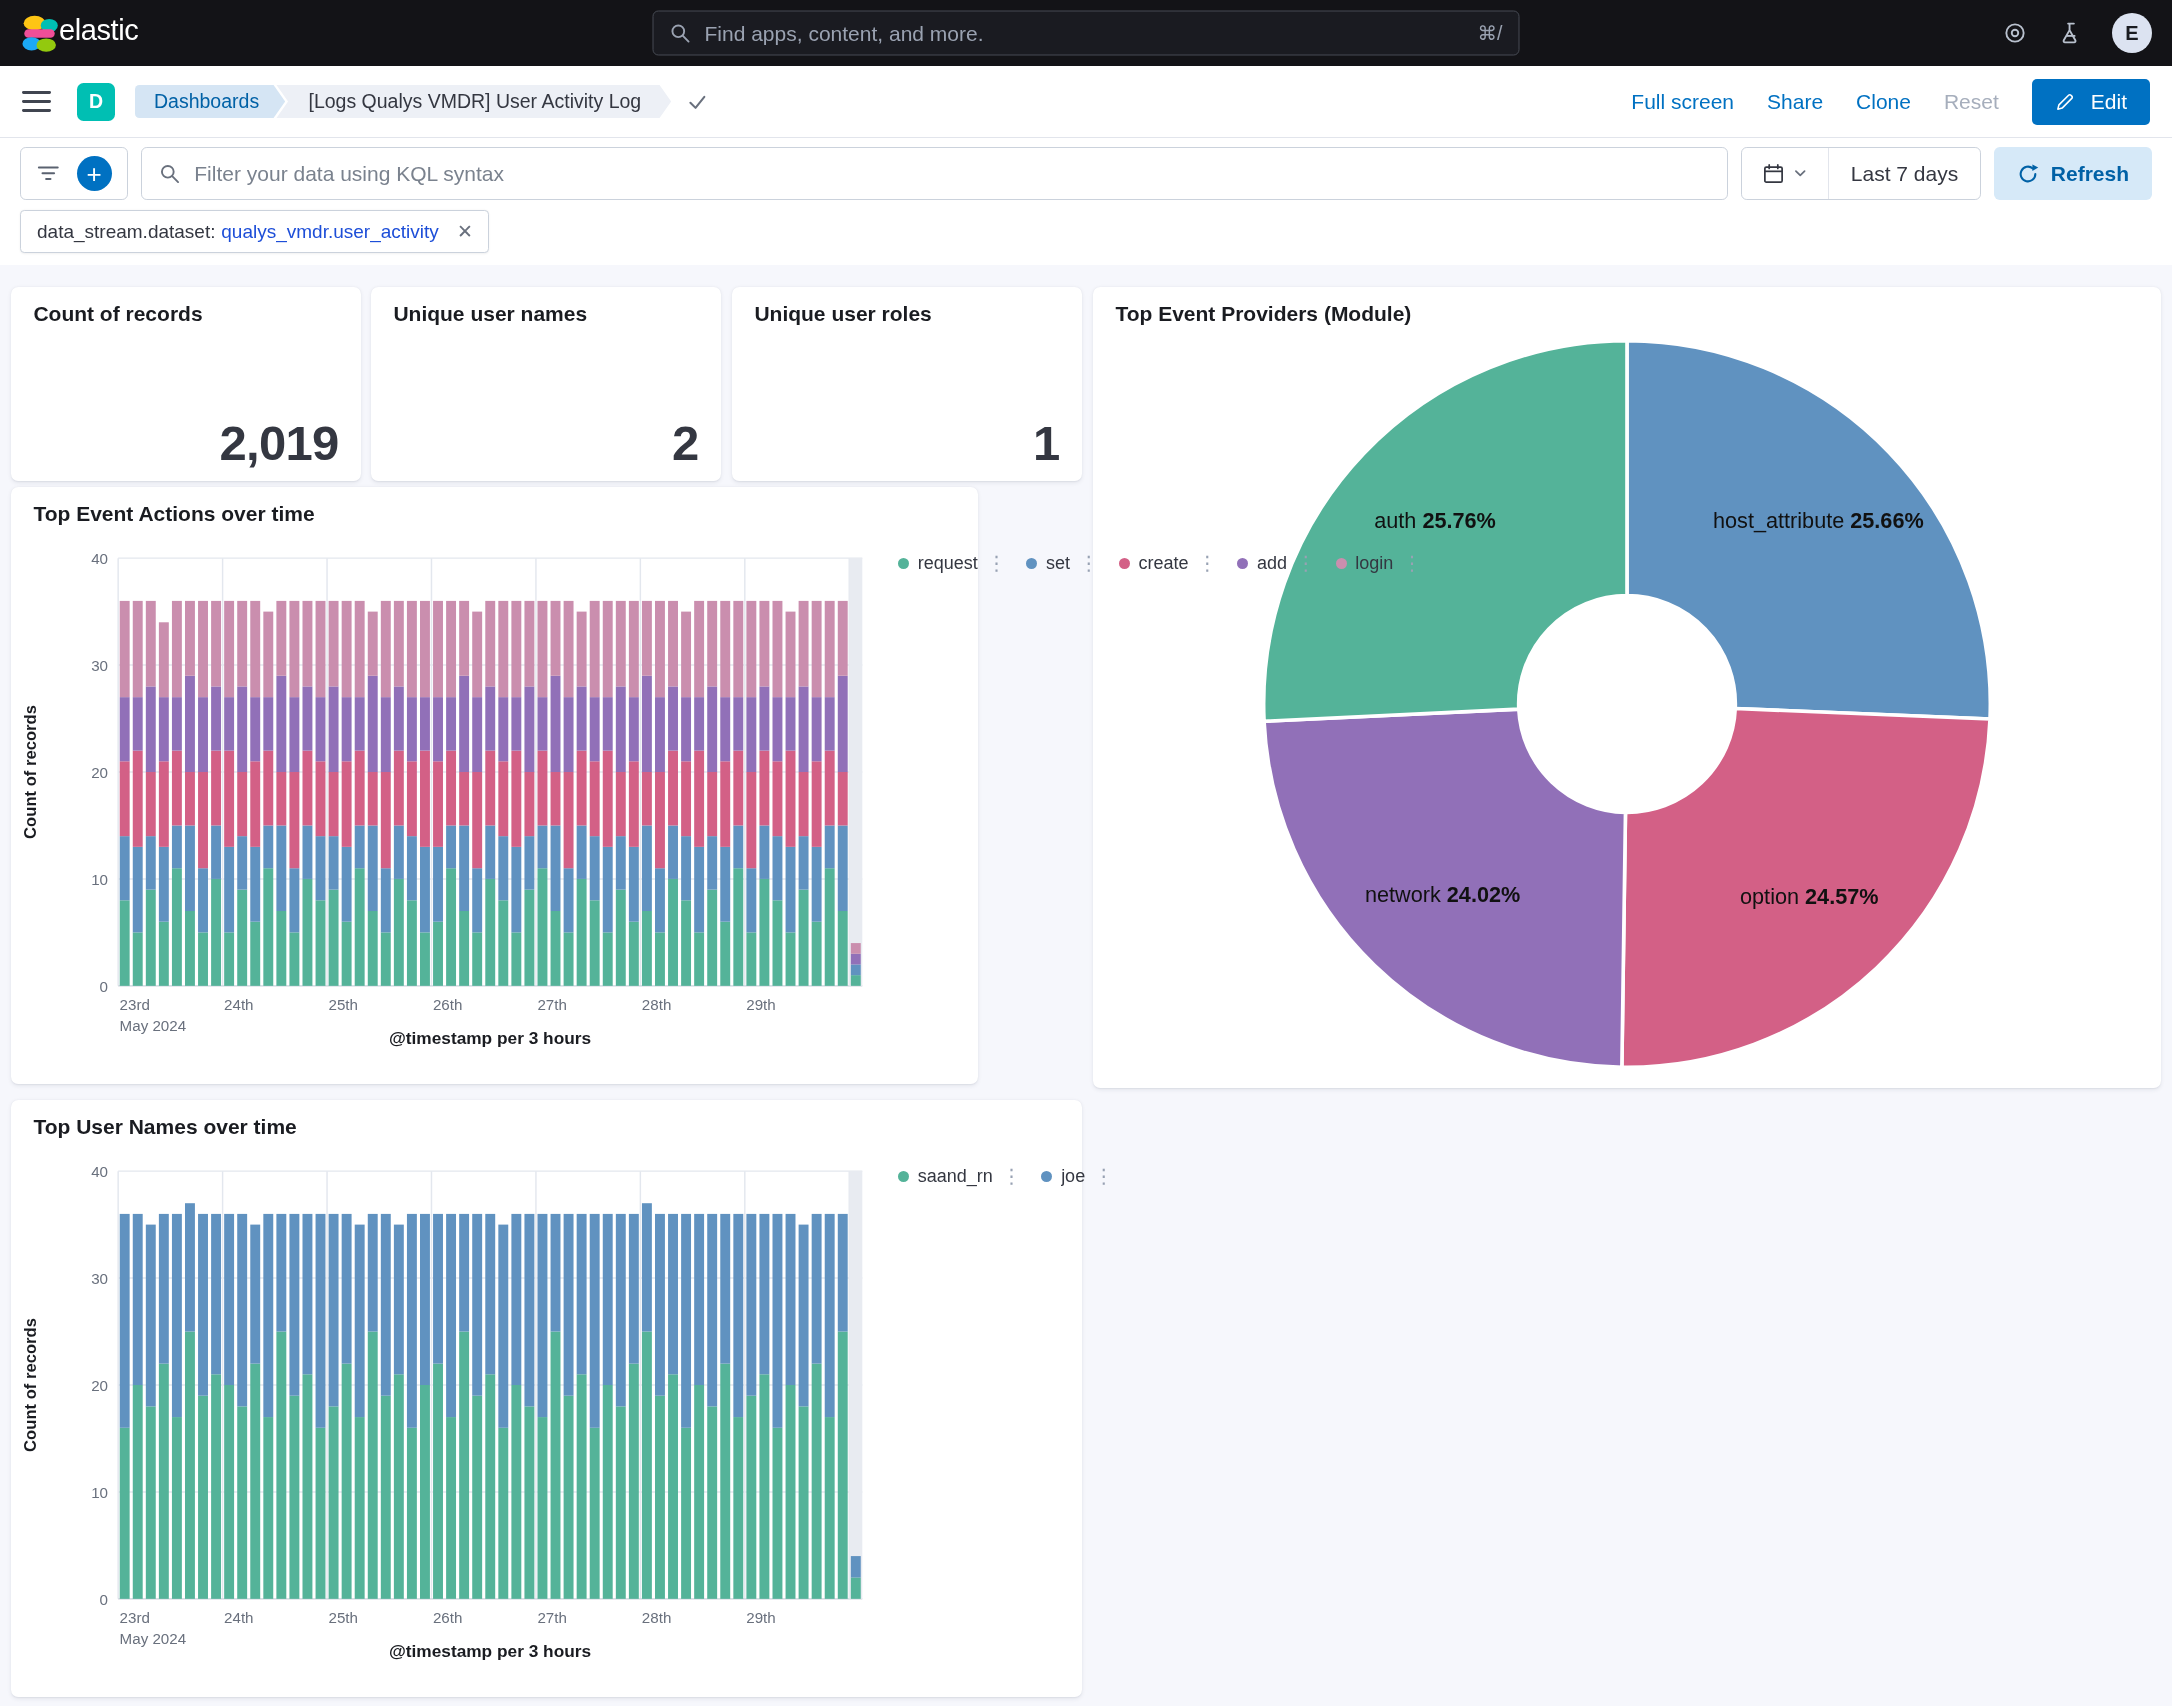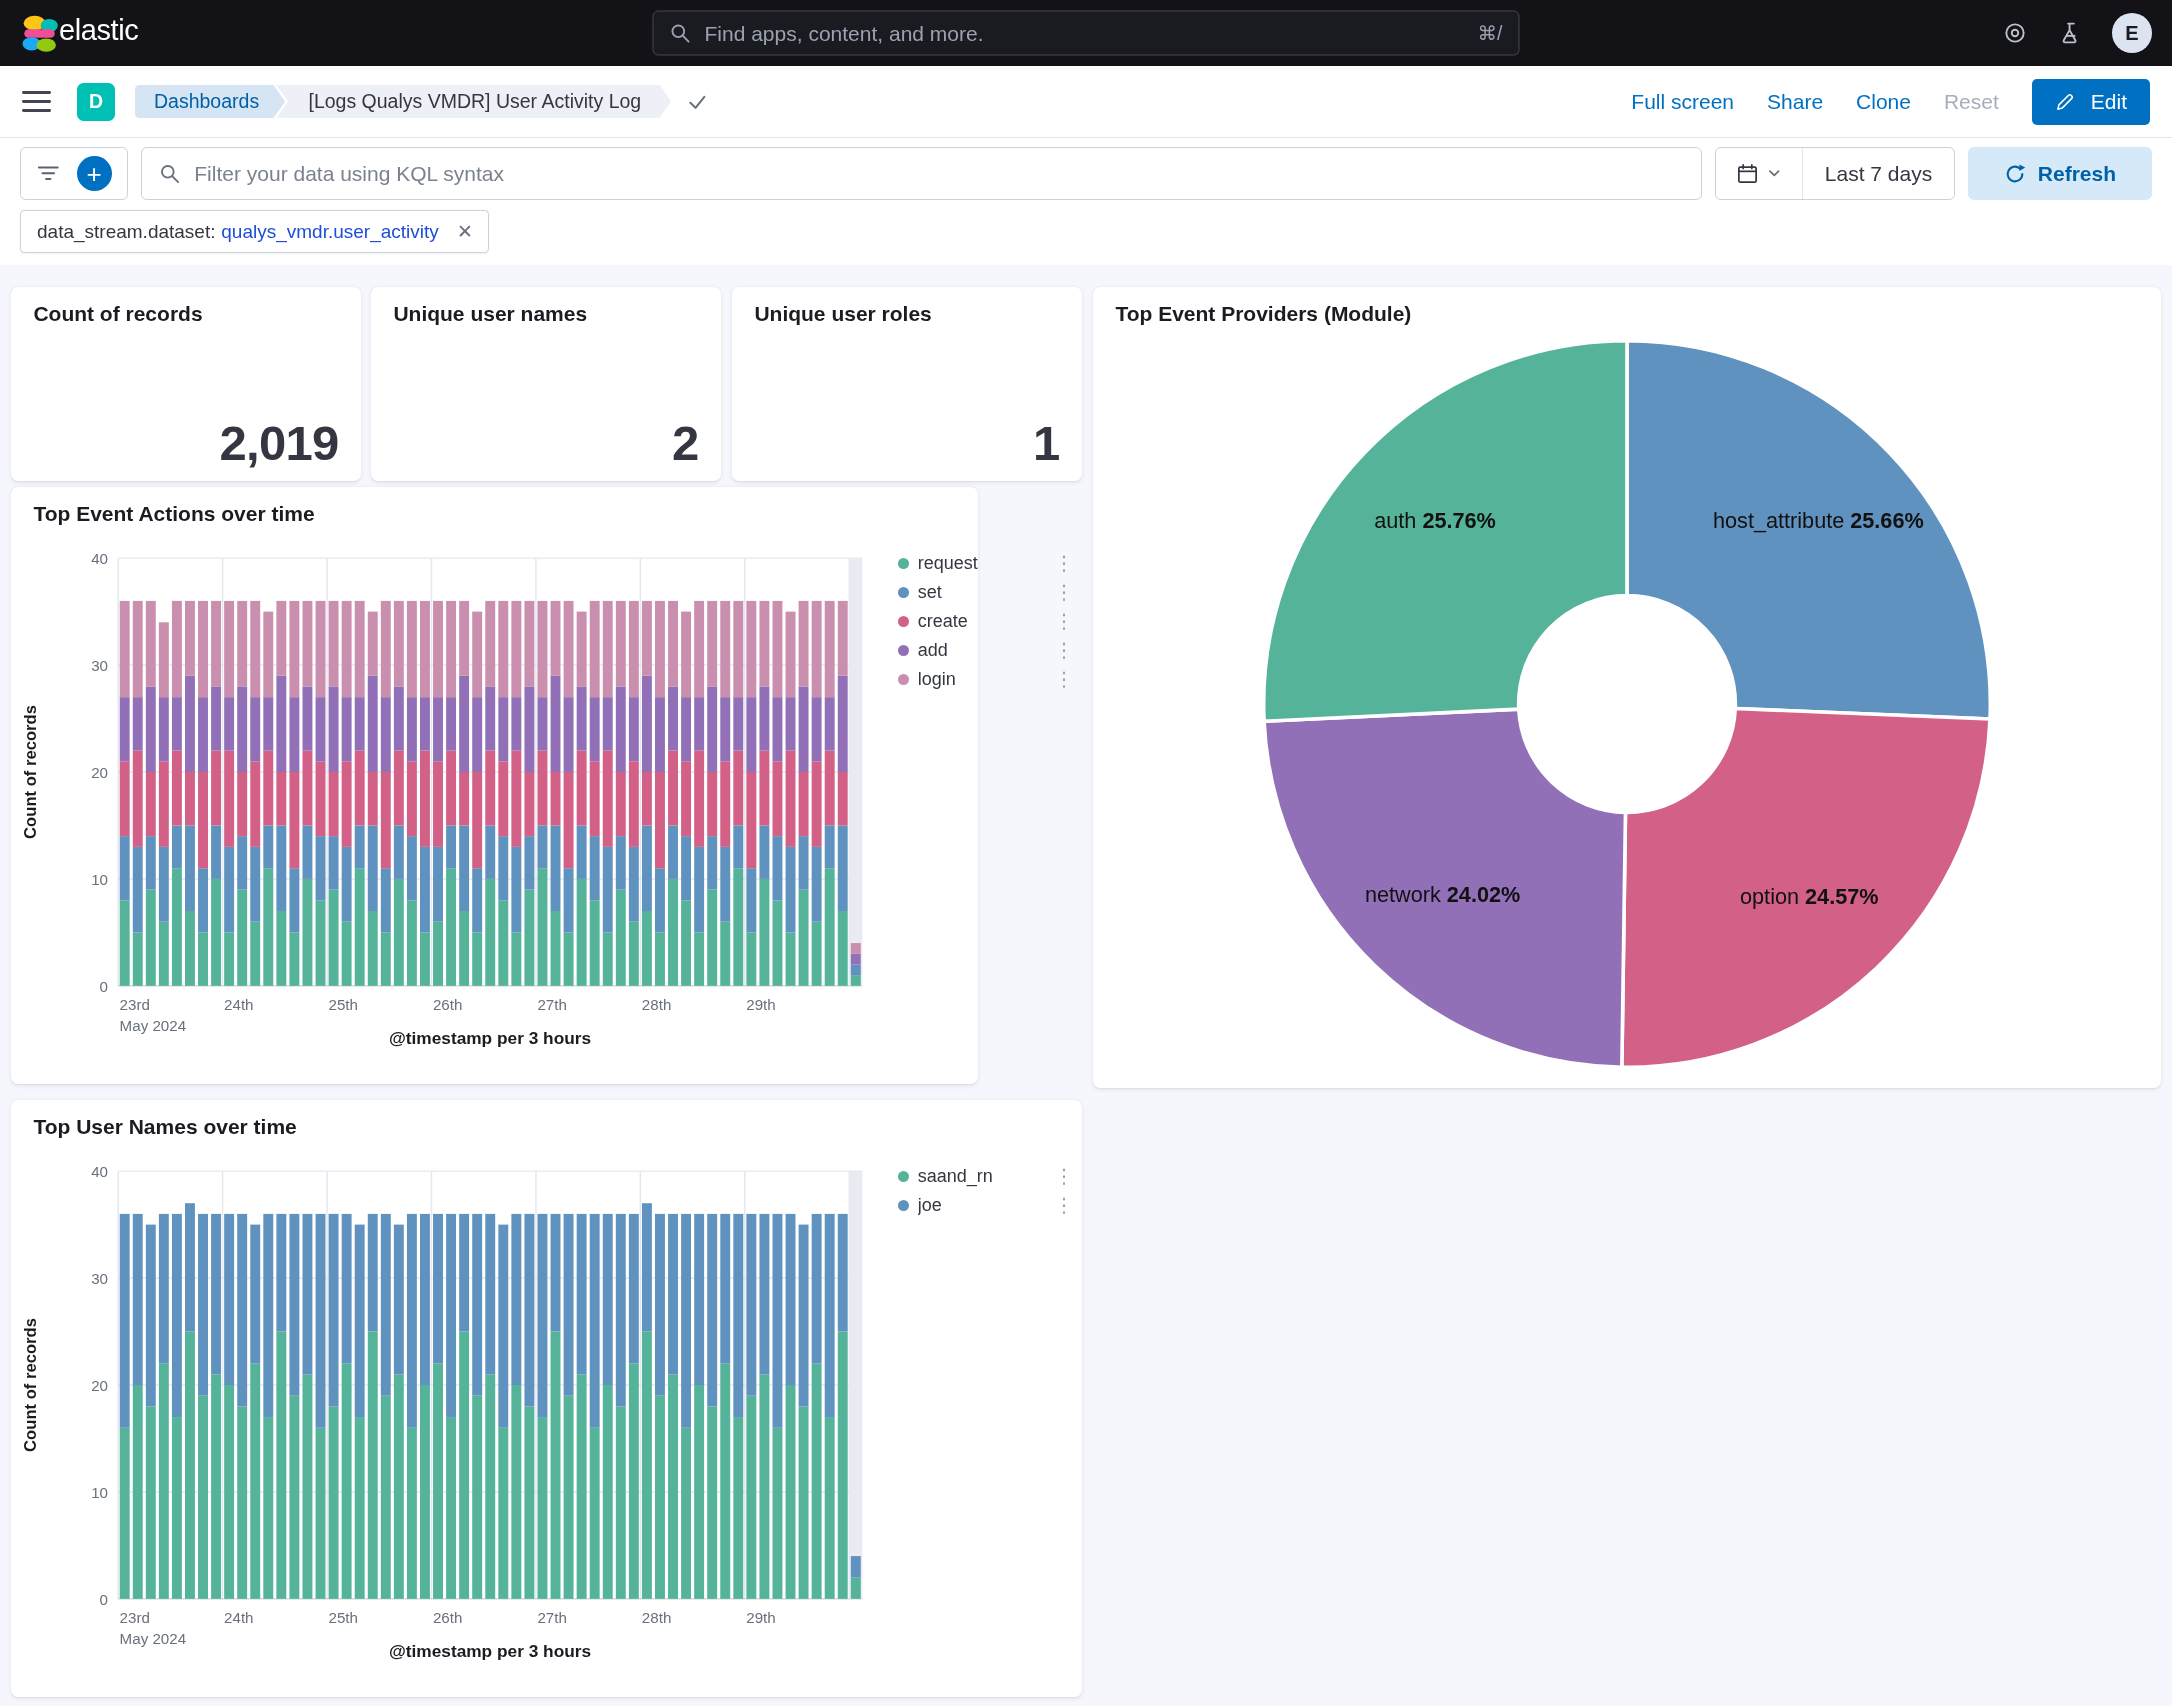--- a/index.html
+++ b/index.html
@@ -45,41 +45,41 @@
   .plus-btn { width:35px; height:35px; border-radius:50%; background:#0071C2; color:#fff; font-size:26px; line-height:1;
     display:flex; align-items:center; justify-content:center; border:none; cursor:pointer; }
   .kql-input { flex:1; height:53px; border:0.7px solid #CBD2DC; border-radius:5.8px; background:#fff; display:flex;
     align-items:center; padding:0 17.3px; gap:13px; }
   .kql-input input { flex:1; border:none; outline:none; font-size:21px; color:#343741; font-family:inherit; }
   .kql-input input::placeholder { color:#7A828E; }
   .date-picker { display:flex; align-items:center; height:53px; border:0.7px solid #CBD2DC; border-radius:5.8px; background:#fff; }
   .dp-cal { width:87px; height:100%; display:flex; align-items:center; justify-content:center; gap:7.2px;
     border-right:0.7px solid #E2E5EC; color:#343741; cursor:pointer; }
   .dp-range { padding:0 22px; font-size:21px; color:#343741; white-space:nowrap; cursor:pointer; }
-  .refresh-btn { height:53px; padding:0 36px; border-radius:5.8px; background:#D6E9F8; color:#0061A6; font-size:21px; font-weight:600;
+  .refresh-btn { height:53px; padding:0 23px; border-radius:5.8px; background:#D6E9F8; color:#0061A6; font-size:21px; font-weight:600;
     display:flex; align-items:center; gap:11.6px; border:none; cursor:pointer; font-family:inherit; }
 
   
   .pill-row { background:#fff; height:56px; padding:1.4px 20px 0; display:flex; }
   .filter-pill { display:inline-flex; align-items:center; height:43px; padding:0 8.7px 0 16px; background:#fff;
     border:0.7px solid #CBD2DC; border-radius:4.3px; font-size:19px; box-shadow:0 0.7px 2.2px rgba(0,0,0,0.06); }
   .pill-field { color:#343741; margin-right:5.8px; }
   .pill-value { color:#1d4ed8; font-weight:500; }
   .pill-close { margin-left:11.6px; color:#69707D; font-size:19px; width:29px; height:29px; display:flex; align-items:center;
     justify-content:center; border-radius:2.9px; cursor:pointer; }
 
   
   .dashboard { position:relative; height:1441px; background:#F6F7FC; }
   .panel { position:absolute; background:#fff; border-radius:7.2px;
     box-shadow:0 1.4px 4.3px rgba(25,35,60,0.08), 0 0.7px 1.4px rgba(25,35,60,0.06); }
   .panel-title { position:absolute; left:22.4px; top:14.5px; font-size:21px; font-weight:700; color:#1A1C21; }
   .metric-value { position:absolute; right:22.4px; bottom:10px; font-size:49px; font-weight:700; color:#343741; letter-spacing:-0.7px; }
 
   .chart-svg { position:absolute; left:5.8px; top:45px; }
-  .legend { position:absolute; left:887px; top:66px; width:176px; display:flex; flex-direction:column; gap:9px; }
+  .legend { position:absolute; left:887px; top:66px; width:176px; display:flex; flex-direction:row; gap:20px; }
   .legend-row { display:flex; align-items:center; gap:8.7px; font-size:18px; color:#343741; height:20px; }
   .legend-dot { width:11px; height:11px; border-radius:50%; flex:0 0 auto; }
   .legend-label { flex:1; white-space:nowrap; overflow:hidden; }
   .legend-more { color:#98A2B3; font-size:20px; cursor:pointer; }
   .x-axis-title { position:absolute; left:107px; width:744px; top:541px; text-align:center; font-size:17.3px; font-weight:700; color:#1A1C21; }
   .donut-svg { position:absolute; left:162px; top:45px; }
 
   svg text { font-family:"Liberation Sans",sans-serif; }
 </style>
 </head>

